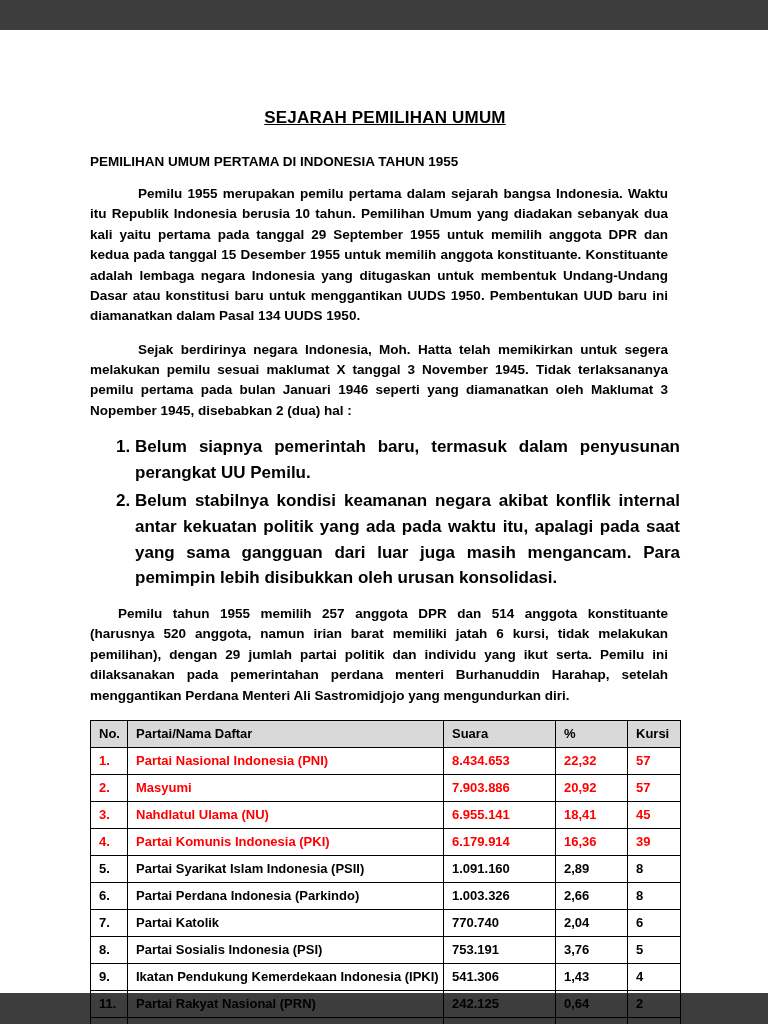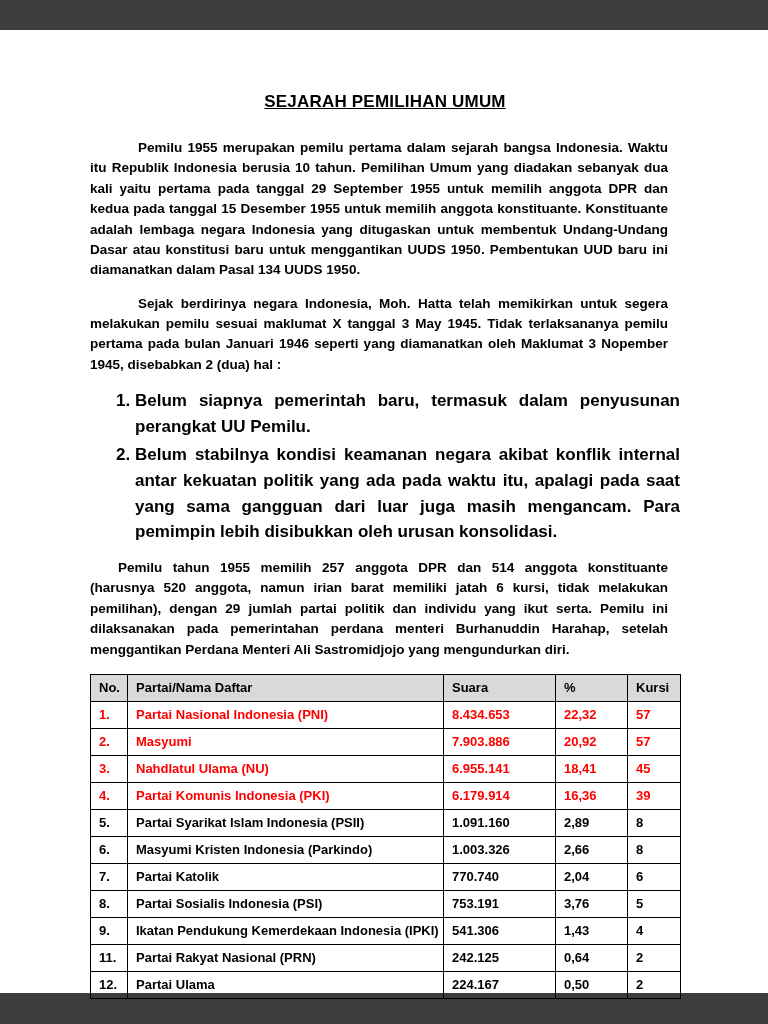--- a/index.html
+++ b/index.html
@@ -16,21 +16,21 @@
     background:var(--viewer-bg);
     font-family:"Liberation Sans",sans-serif;
   }
   .page{
     position:absolute;top:30px;left:0;width:768px;height:963px;
     background:var(--page-bg);color:var(--text-color);
     padding:62px 88px 0 90px;box-sizing:border-box;
   }
   .title{
     font-size:17px;font-weight:bold;text-align:center;
-    text-decoration:underline;margin:0 0 26px 0;letter-spacing:0.2px;
+    text-decoration:underline;margin:16px 0 26px 0;letter-spacing:0.2px;
   }
   .heading{font-size:13.5px;font-weight:bold;margin:0 0 15px 0}
   .para{
     font-size:13.5px;font-weight:bold;line-height:1.51;
     text-align:justify;margin:0 12px 13px 0;
   }
   .indent-lg{text-indent:48px}
   .indent-sm{text-indent:28px}
   ol{
     margin:0 0 13px 0;padding-left:45px;
@@ -49,24 +49,25 @@
   thead th{background:var(--table-header-bg)}
   tr.hl td{color:var(--highlight-red)}
 </style>
 </head>
 <body>
 
 <div class="page">
 
   <h1 class="title">SEJARAH PEMILIHAN UMUM</h1>
 
+  <h2 class="heading">PEMILIHAN UMUM PERTAMA DI INDONESIA TAHUN 1955</h2>
 
   <p class="para indent-lg">Pemilu 1955 merupakan pemilu pertama dalam sejarah bangsa Indonesia. Waktu itu Republik Indonesia berusia 10 tahun. Pemilihan Umum yang diadakan sebanyak dua kali yaitu pertama pada tanggal 29 September 1955 untuk memilih anggota DPR dan kedua pada tanggal 15 Desember 1955 untuk memilih anggota konstituante. Konstituante adalah lembaga negara Indonesia yang ditugaskan untuk membentuk Undang-Undang Dasar atau konstitusi baru untuk menggantikan UUDS 1950. Pembentukan UUD baru ini diamanatkan dalam Pasal 134 UUDS 1950.</p>
 
-  <p class="para indent-lg">Sejak berdirinya negara Indonesia, Moh. Hatta telah memikirkan untuk segera melakukan pemilu sesuai maklumat X tanggal 3 May 1945. Tidak terlaksananya pemilu pertama pada bulan Januari 1946 seperti yang diamanatkan oleh Maklumat 3 Nopember 1945, disebabkan 2 (dua) hal :</p>
+  <p class="para indent-lg">Sejak berdirinya negara Indonesia, Moh. Hatta telah memikirkan untuk segera melakukan pemilu sesuai maklumat X tanggal 3 November 1945. Tidak terlaksananya pemilu pertama pada bulan Januari 1946 seperti yang diamanatkan oleh Maklumat 3 Nopember 1945, disebabkan 2 (dua) hal :</p>
 
   <ol>
     <li>Belum siapnya pemerintah baru, termasuk dalam penyusunan perangkat UU Pemilu.</li>
     <li>Belum stabilnya kondisi keamanan negara akibat konflik internal antar kekuatan politik yang ada pada waktu itu, apalagi pada saat yang sama gangguan dari luar juga masih mengancam. Para pemimpin lebih disibukkan oleh urusan konsolidasi.</li>
   </ol>
 
   <p class="para indent-sm">Pemilu tahun 1955 memilih 257 anggota DPR dan 514 anggota konstituante (harusnya 520 anggota, namun irian barat memiliki jatah 6 kursi, tidak melakukan pemilihan), dengan 29 jumlah partai politik dan individu yang ikut serta. Pemilu ini dilaksanakan pada pemerintahan perdana menteri Burhanuddin Harahap, setelah menggantikan Perdana Menteri Ali Sastromidjojo yang mengundurkan diri.</p>
 
   <table>
     <colgroup>
@@ -116,21 +117,21 @@
         </tr>
         <tr>
           <td>5.</td>
           <td>Partai Syarikat Islam Indonesia (PSII)</td>
           <td>1.091.160</td>
           <td>2,89</td>
           <td>8</td>
         </tr>
         <tr>
           <td>6.</td>
-          <td>Masyumi Kristen Indonesia (Parkindo)</td>
+          <td>Partai Perdana Indonesia (Parkindo)</td>
           <td>1.003.326</td>
           <td>2,66</td>
           <td>8</td>
         </tr>
         <tr>
           <td>7.</td>
           <td>Partai Katolik</td>
           <td>770.740</td>
           <td>2,04</td>
           <td>6</td>

